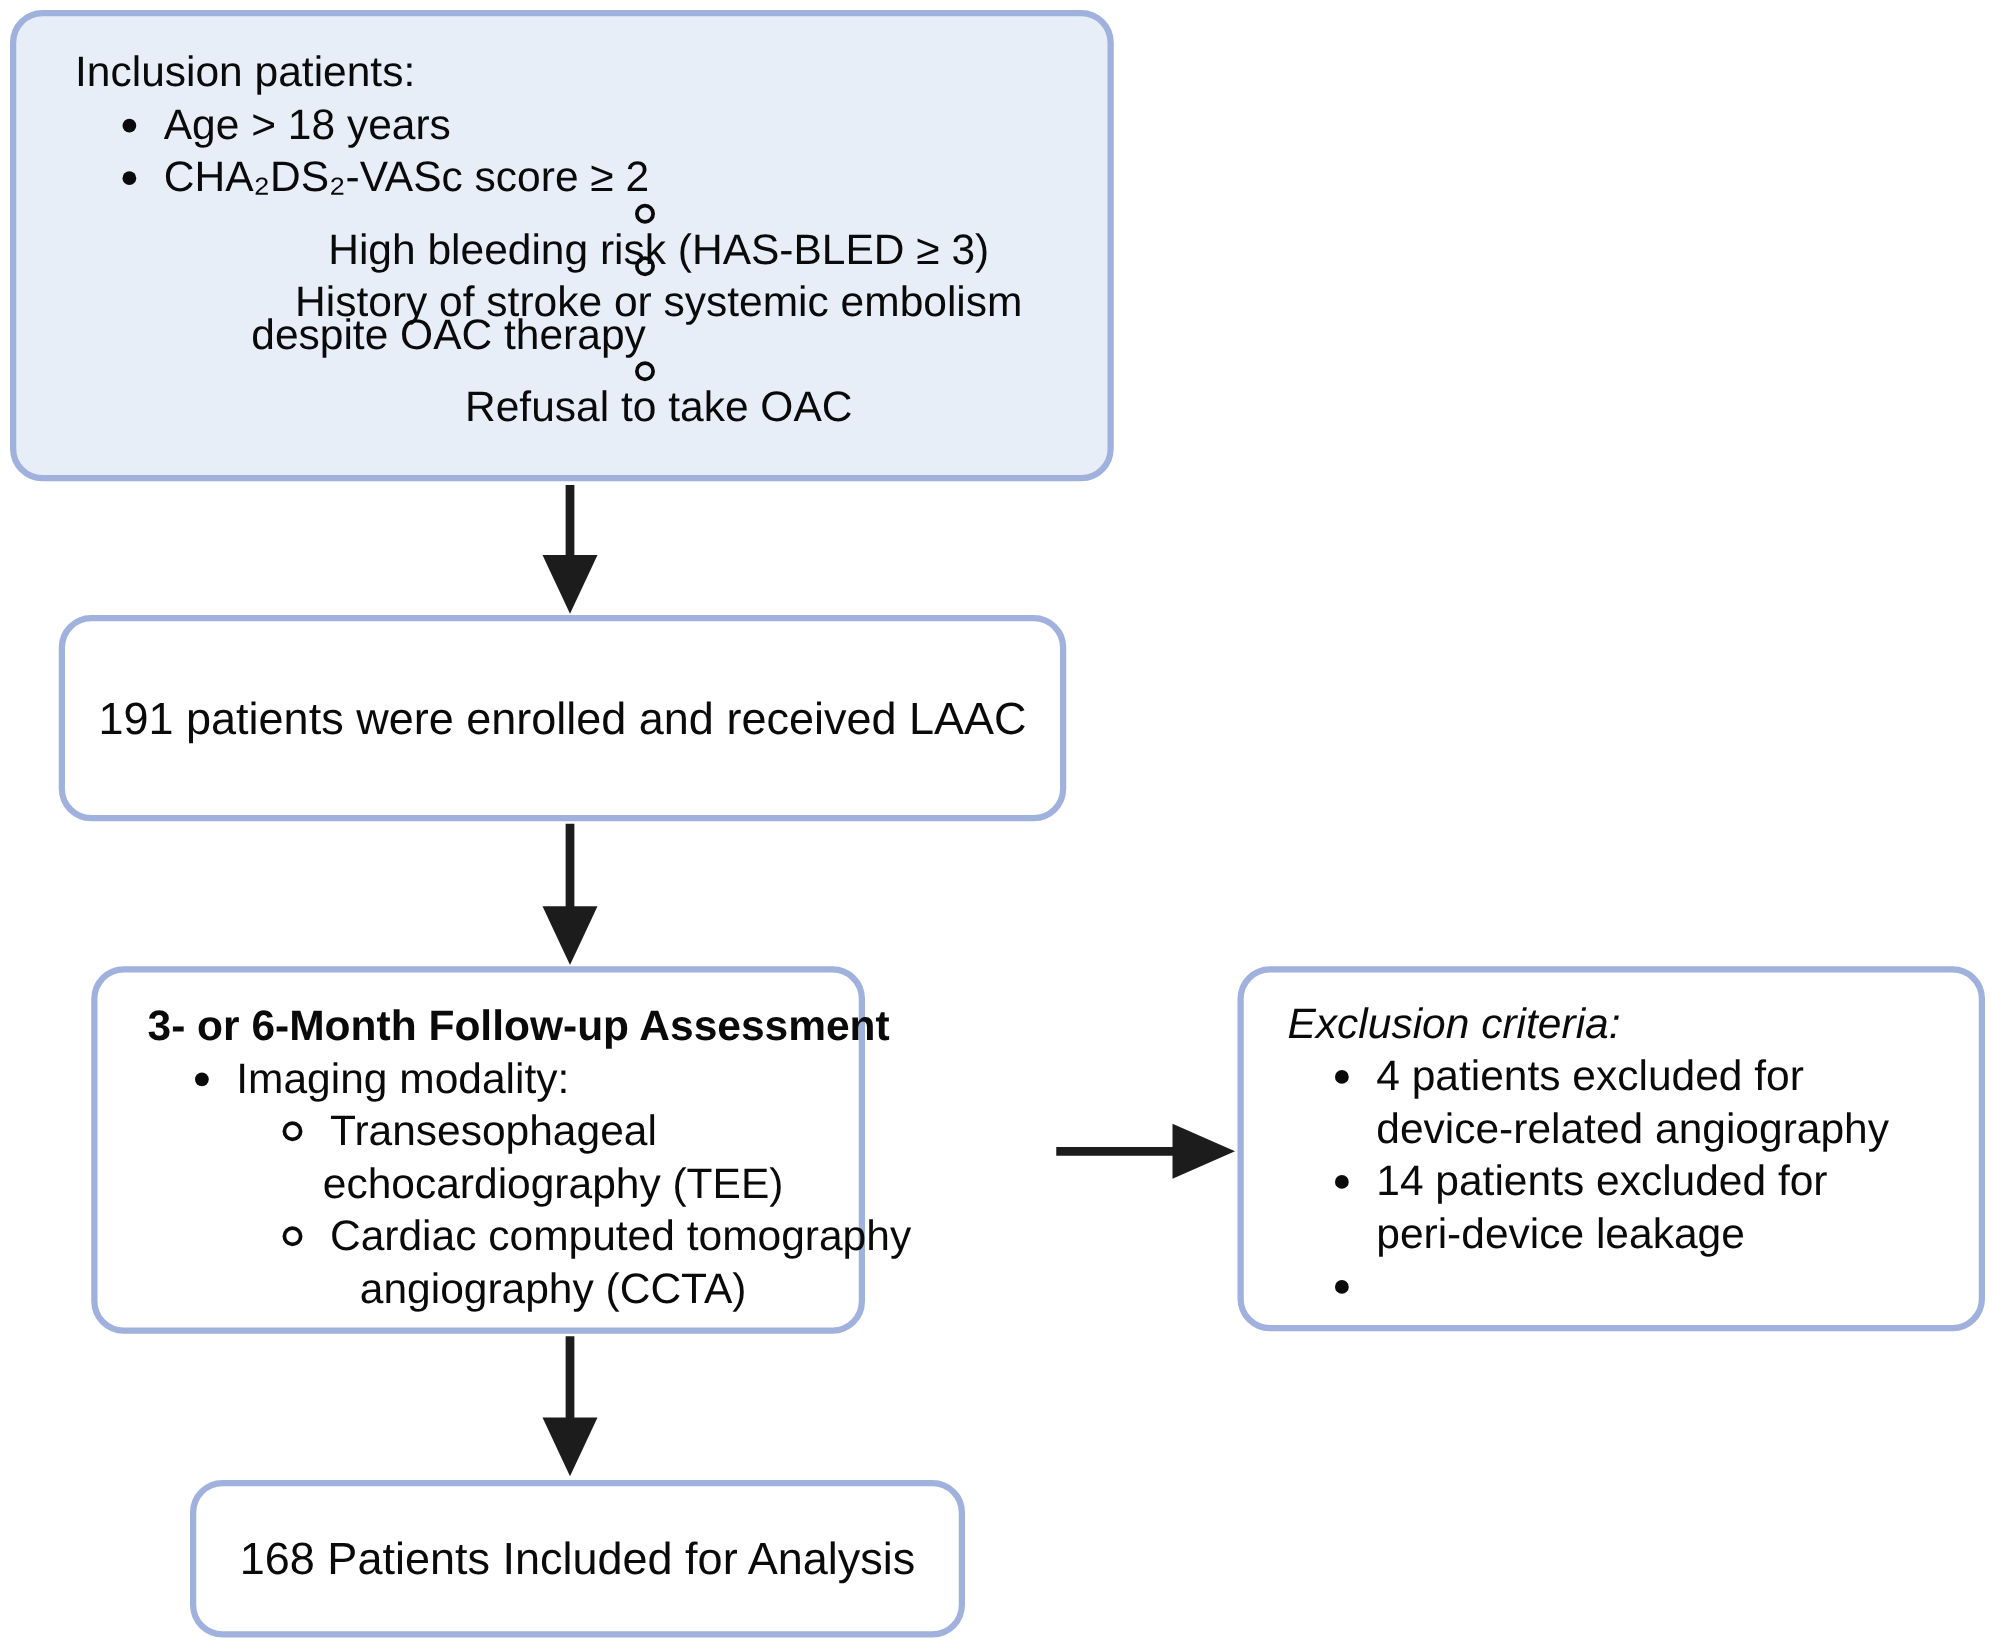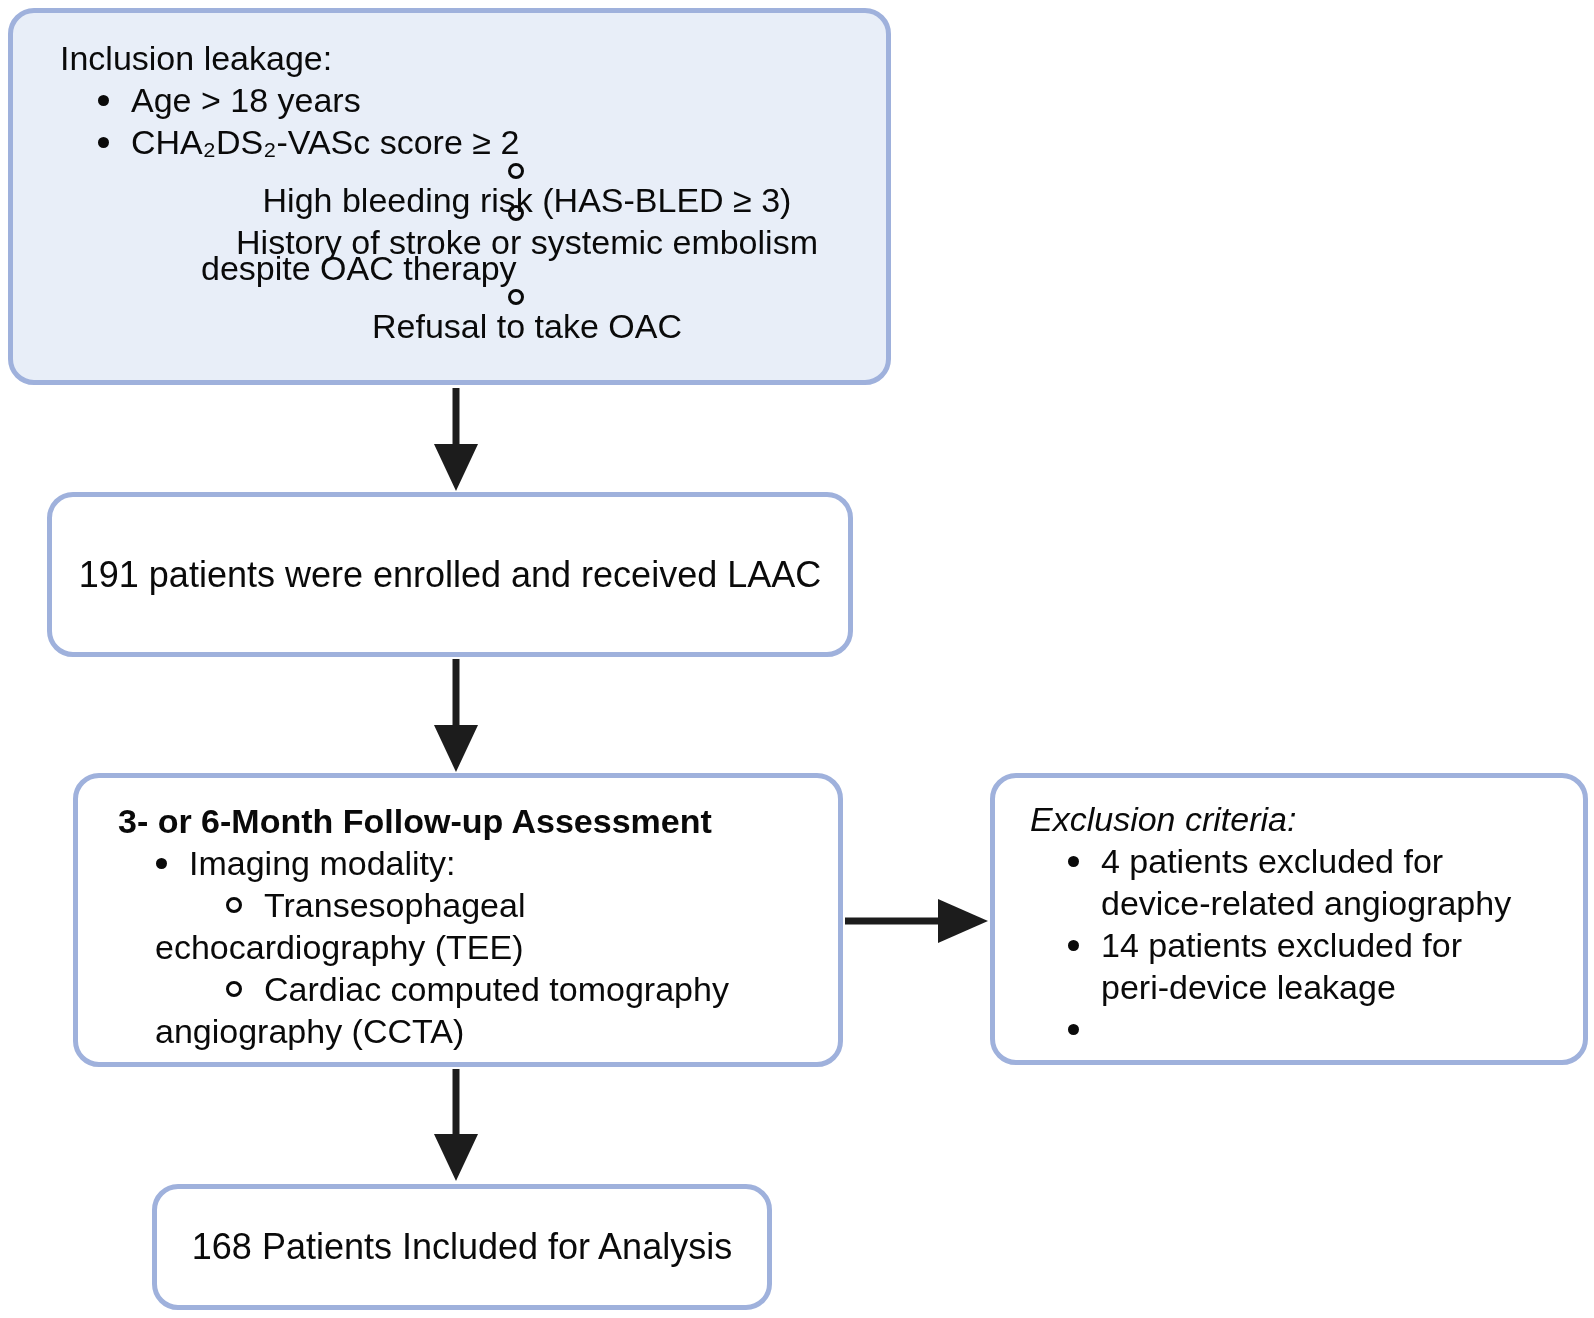--- a/index.html
+++ b/index.html
@@ -22,42 +22,42 @@
   .arrows{position:absolute;left:0;top:0;width:1594px;height:1318px;pointer-events:none;}
   .box{
     position:absolute;
     box-sizing:border-box;
     background:var(--box-fill);
     border:5px solid var(--border);
     border-radius:26px;
   }
   #box1{left:8px;top:8px;width:883px;height:377px;background:var(--inclusion-fill);padding-top:24px;}
   #box2{left:47px;top:492px;width:806px;height:165px;display:flex;align-items:center;justify-content:center;}
-  #box3{left:73px;top:773px;width:770px;height:294px;padding-top:22px;}
+  #box3{left:73px;top:773px;width:619px;height:294px;padding-top:22px;}
   #box4{left:990px;top:773px;width:598px;height:292px;padding-top:20px;}
   #box5{left:152px;top:1184px;width:620px;height:126px;display:flex;align-items:center;justify-content:center;text-align:center;}
 
   .ln{display:flex;align-items:center;height:42px;font-size:34px;line-height:42px;white-space:nowrap;}
   .big{font-size:36px;line-height:44px;}
   .bold{font-weight:bold;}
 
   .marker{flex:none;margin-right:22px;}
   .m1{width:11px;height:11px;border-radius:50%;background:var(--text);}
   .m2{width:10px;height:10px;border-radius:50%;border:3px solid var(--text);background:transparent;}
 
   
   #box1 .ttl{margin-left:47px;}
   #box1 .l1{margin-left:85px;}
   #box1 .l2{margin-left:155px;flex-direction:column;}
   #box1 .c2{margin-left:188px;}
   
   #box3 .ttl{margin-left:40px;}
   #box3 .l1{margin-left:78px;}
   #box3 .l2{margin-left:148px;}
-  #box3 .c2{margin-left:77px;}
+  #box3 .c2{margin-left:120px;justify-content:center;}
   
   #box4 .ttl{margin-left:35px;font-style:italic;}
   #box4 .l1{margin-left:73px;}
   #box4 .c1{margin-left:106px;}
 </style>
 </head>
 <body>
 
 <div class="canvas">
 
@@ -75,21 +75,21 @@
       <polygon points="938,899 938,943 988,921" fill="#1c1c1c"></polygon>
     </g>
     <g>
       <line x1="456" y1="1069" x2="456" y2="1138" stroke="#1c1c1c" stroke-width="7"></line>
       <polygon points="434,1134 478,1134 456,1181" fill="#1c1c1c"></polygon>
     </g>
   </svg>
 
   <div id="box1" class="box">
     <div class="ln ttl">
-        <span class="txt">Inclusion leakage:</span>
+        <span class="txt">Inclusion patients:</span>
       </div>
     <div class="ln l1">
         <span class="marker m1"></span>
         <span>Age &gt; 18 years</span>
       </div>
     <div class="ln l1">
         <span class="marker m1"></span>
         <span>CHA₂DS₂-VASc score ≥ 2</span>
       </div>
     <div class="ln l2">

